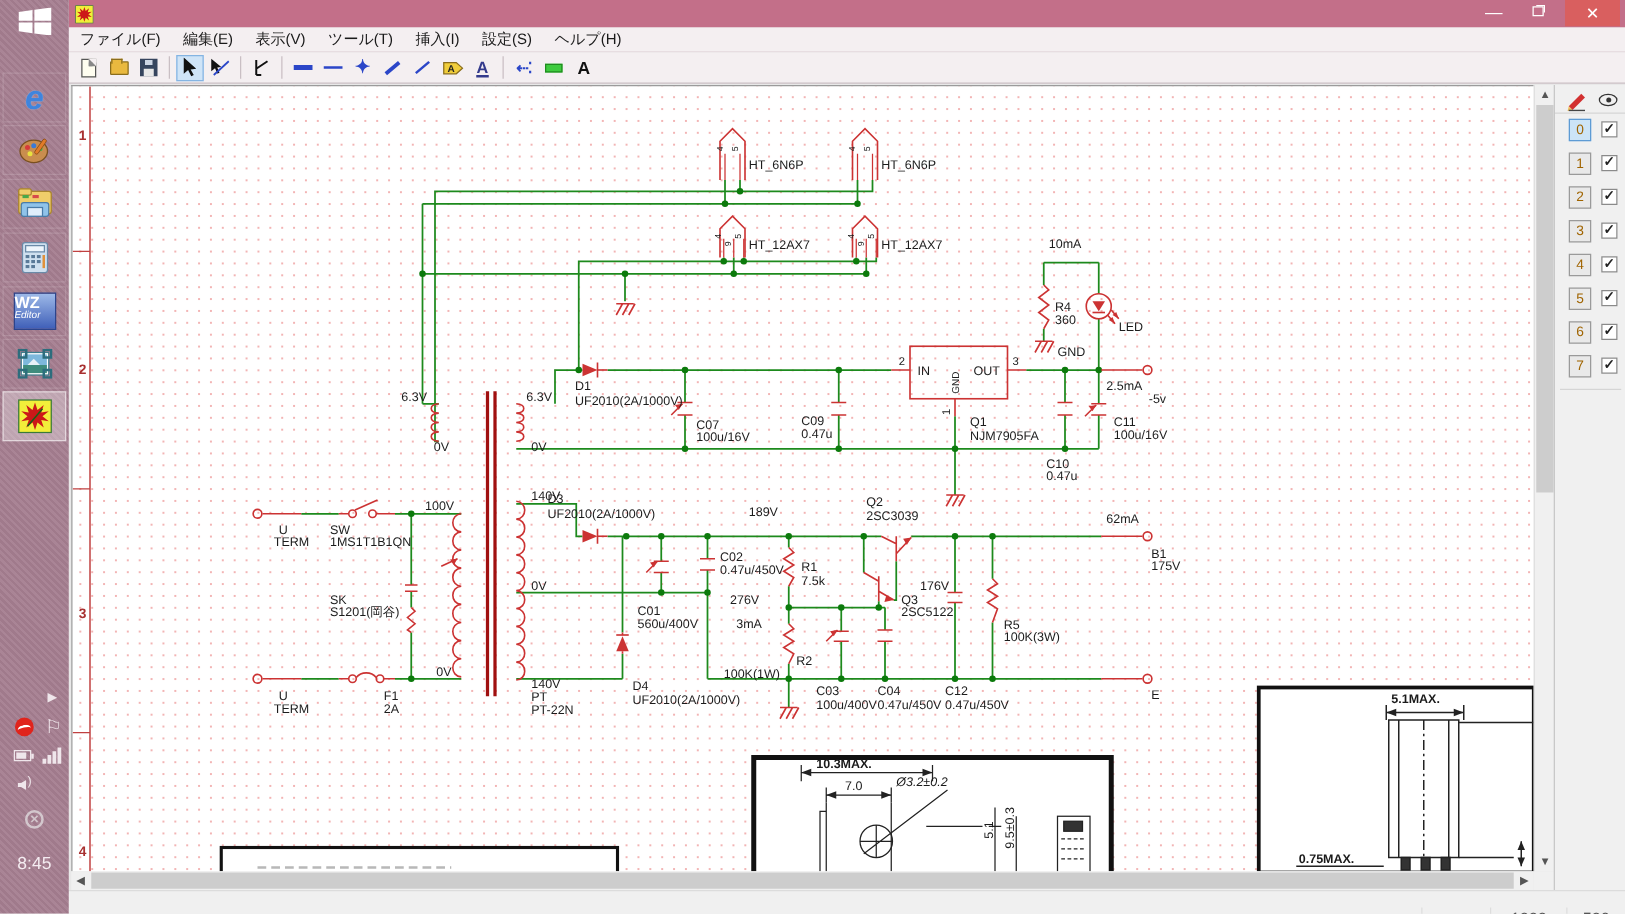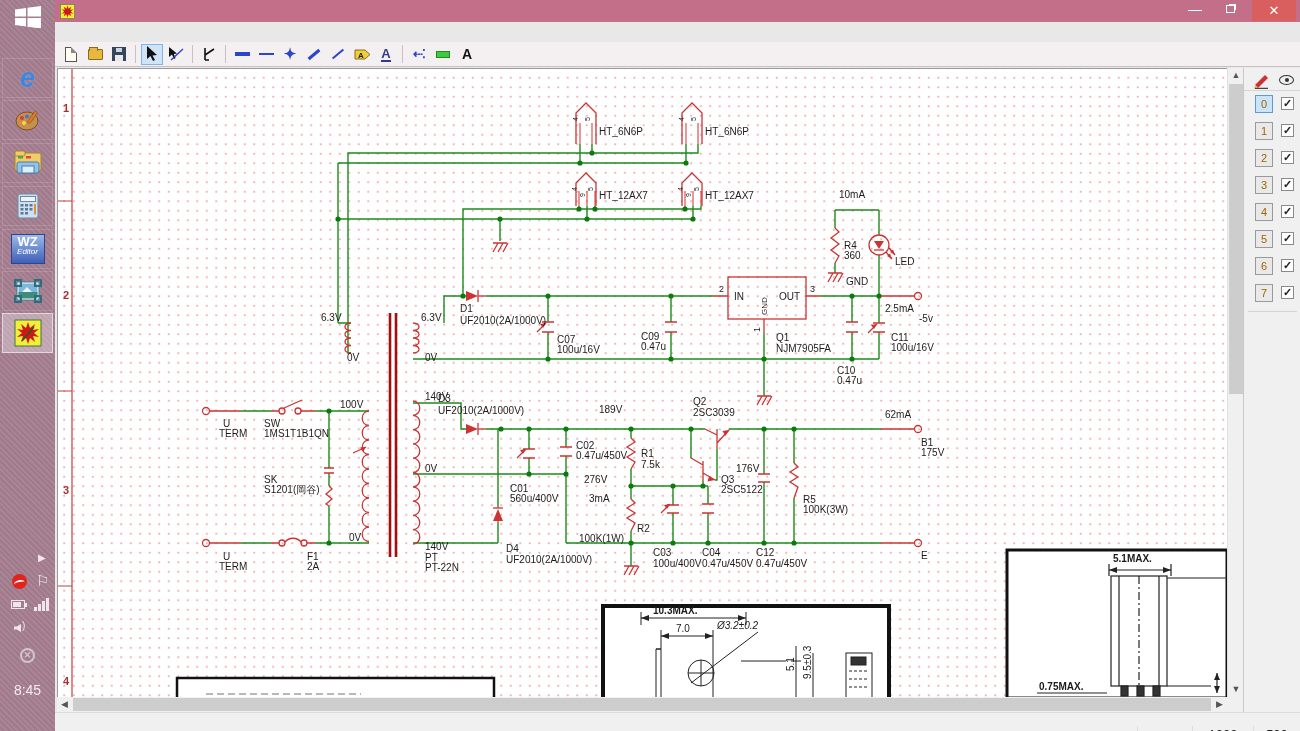--- a/index.html
+++ b/index.html
@@ -12,21 +12,21 @@
     background-image:repeating-linear-gradient(45deg, rgba(255,255,255,.05) 0 2px, rgba(0,0,0,.03) 2px 4px);
     z-index:5; }
   .startbtn { position:absolute; left:8px; top:4px; width:40px; height:26px; display:flex; align-items:center; justify-content:center; }
   .task-tile { position:absolute; left:2px; width:51px; height:40px; display:flex; align-items:center; justify-content:center;
     border:1px solid rgba(255,255,255,.14); }
   .task-tile.active { background:rgba(255,255,255,.32); border:1px solid rgba(255,255,255,.55); }
   .tray-icon { position:absolute; color:#efe6eb; font-size:13px; }
   .clock { position:absolute; left:0; top:682px; width:55px; text-align:center; color:#f4ecf1; font-size:14px; }
 
   .ie-e { font-size:27px; color:#3f84dd; font-style:italic; font-weight:bold; line-height:1; text-shadow:0 0 1px #9cc1ee; }
-  .wz { width:34px; height:30px; background:linear-gradient(#9db9e8,#3f5fb8); color:#fff; text-align:center; border:1px solid #2c448c; }
+  .wz { width:34px; height:30px; background:linear-gradient(#9db9e8,#3f5fb8); color:#fff; text-align:left; border:1px solid #2c448c; }
   .wz b { font-size:13px; line-height:14px; display:block; }
   .wz i { font-size:8px; display:block; margin-top:-2px; }
   .battery { width:14px; height:9px; border:1px solid #efe6eb; position:relative; }
   .battery:after { content:""; position:absolute; right:-3px; top:2px; width:2px; height:4px; background:#efe6eb; }
   .battery i { position:absolute; left:1px; top:1px; bottom:1px; width:8px; background:#efe6eb; }
   .sigbars i { display:inline-block; width:3px; background:#efe6eb; margin-right:1px; vertical-align:bottom; }
   .circle-x { width:15px; height:15px; border-radius:50%; border:2px solid #d3c7cd; color:#d3c7cd; font-size:9px; line-height:11px; text-align:center; font-weight:bold; }
   .trend { width:15px; height:15px; border-radius:50%; background:#e0241c; position:relative; overflow:hidden; }
   .trend:after{ content:""; position:absolute; left:2px; top:6px; width:11px; height:5px; border-radius:50%; border-top:2px solid #fff; transform:rotate(-12deg); }
   .speaker { position:relative; width:7px; height:8px; background:#efe6eb; clip-path:polygon(0 30%,40% 30%,100% 0,100% 100%,40% 70%,0 70%); }
@@ -207,20 +207,29 @@
       <rect x="1" y="1" width="26" height="26" fill="#f2ef3a" stroke="#3a7a3a"></rect>
       <polygon fill="#cc1818" points="14,3 16,9 21,5 19,11 25,10 20,14 25,18 19,17 21,23 16,19 14,25 12,19 7,23 9,17 3,18 8,14 3,10 9,11 7,5 12,9"></polygon>
     </svg>
     <div class="winbtn btn-min">—</div>
     <div class="winbtn btn-restore">
         <span></span>
       </div>
     <div class="winbtn btn-close">✕</div>
   </div>
 
+  <div class="menubar">
+    <span class="mi">ファイル(F)</span>
+    <span class="mi">編集(E)</span>
+    <span class="mi">表示(V)</span>
+    <span class="mi">ツール(T)</span>
+    <span class="mi">挿入(I)</span>
+    <span class="mi">設定(S)</span>
+    <span class="mi">ヘルプ(H)</span>
+  </div>
 
   <div class="toolbar">
     <div style="width:4px"></div>
     <div class="tb">
         <div class="ico-page"></div>
       </div>
     <div class="tb">
         <div class="ico-folder"></div>
       </div>
     <div class="tb">

